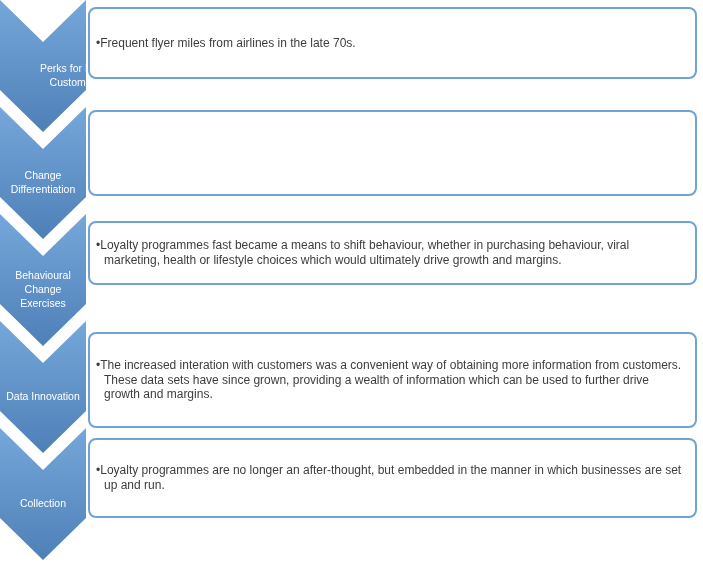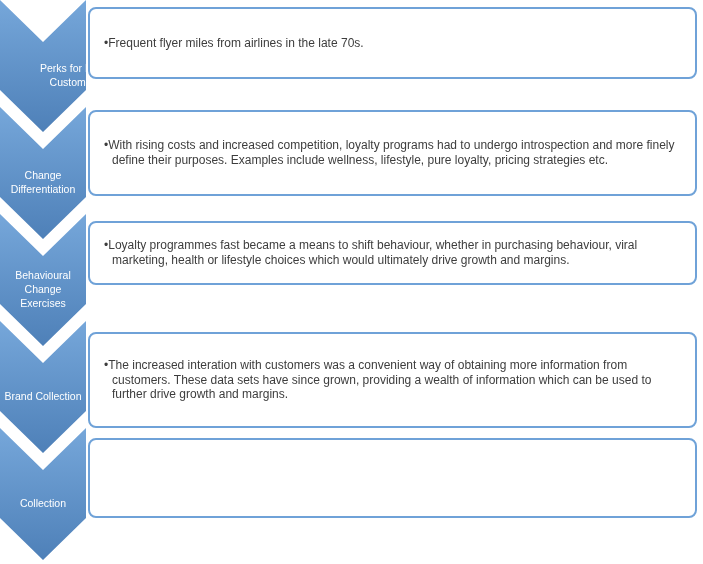--- a/index.html
+++ b/index.html
@@ -22,21 +22,21 @@
     padding-top:18px; 
   }
   .stage .box{
     position:absolute;left:88px;width:609px;box-sizing:border-box;
     background:#ffffff;border:2px solid #6fa2d8;border-radius:8px;
     display:flex;flex-direction:column;justify-content:center;
     padding:2px 8px 2px 6px;
   }
   .bullet{
     color:#3d3d3d;font-size:12px;line-height:14.6px;
-    padding-left:8px;text-indent:-8px;margin-left:8px;
+    padding-left:8px;text-indent:-8px;
   }
   .marker{font-size:12px;}
   
   .s1 .chevron{top:0;padding-left:32px;}    .s1 .box{top:7px;height:72px;}
   .s2 .chevron{top:107px;}.s2 .box{top:110px;height:86px;}
   .s3 .chevron{top:214px;align-items:center;}.s3 .box{top:221px;height:64px;}
   .s4 .chevron{top:321px;}.s4 .box{top:332px;height:96px;}
   .s5 .chevron{top:428px;}.s5 .box{top:438px;height:80px;}
 </style>
 </head>
@@ -53,49 +53,49 @@
         </div>
     </div>
   </div>
 
   <div class="stage s2">
     <div class="chevron">
       <div class="chevron-label">Change Differentiation</div>
     </div>
     <div class="box">
       <div class="bullets">
-          <div class="bullet"><span class="marker">•</span><span class="btext">With rising costs and increased competition, loyalty programs had to undergo introspection and more finely define their purposes. Examples include wellness, lifestyle, pure loyalty, pricing strategies etc.</span></div>
         </div>
     </div>
   </div>
 
   <div class="stage s3">
     <div class="chevron">
       <div class="chevron-label">Behavioural Change Exercises</div>
     </div>
     <div class="box">
       <div class="bullets">
           <div class="bullet"><span class="marker">•</span><span class="btext">Loyalty programmes fast became a means to shift behaviour, whether in purchasing behaviour, viral marketing, health or lifestyle choices which would ultimately drive growth and margins.</span></div>
         </div>
     </div>
   </div>
 
   <div class="stage s4">
     <div class="chevron">
-      <div class="chevron-label">Brand Collection</div>
+      <div class="chevron-label">Data Innovation</div>
     </div>
     <div class="box">
       <div class="bullets">
           <div class="bullet"><span class="marker">•</span><span class="btext">The increased interation with customers was a convenient way of obtaining more information from customers. These data sets have since grown, providing a wealth of information which can be used to further drive growth and margins.</span></div>
         </div>
     </div>
   </div>
 
   <div class="stage s5">
     <div class="chevron">
       <div class="chevron-label">Collection</div>
     </div>
     <div class="box">
       <div class="bullets">
+          <div class="bullet"><span class="marker">•</span><span class="btext">Loyalty programmes are no longer an after-thought, but embedded in the manner in which businesses are set up and run.</span></div>
         </div>
     </div>
   </div>
 </div>
 
 </body></html>

